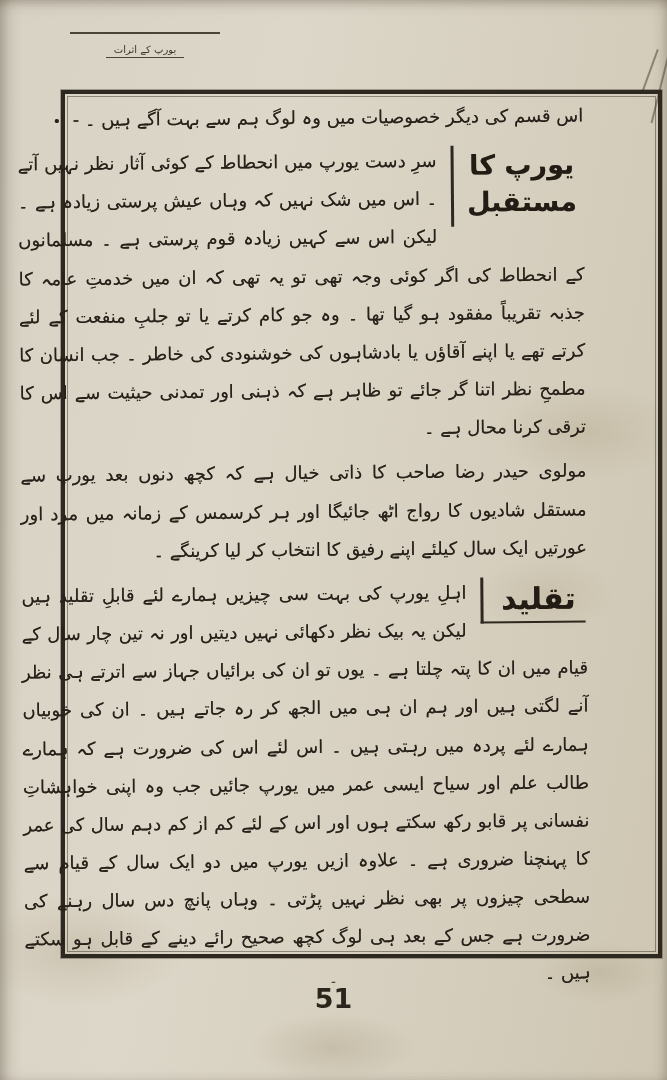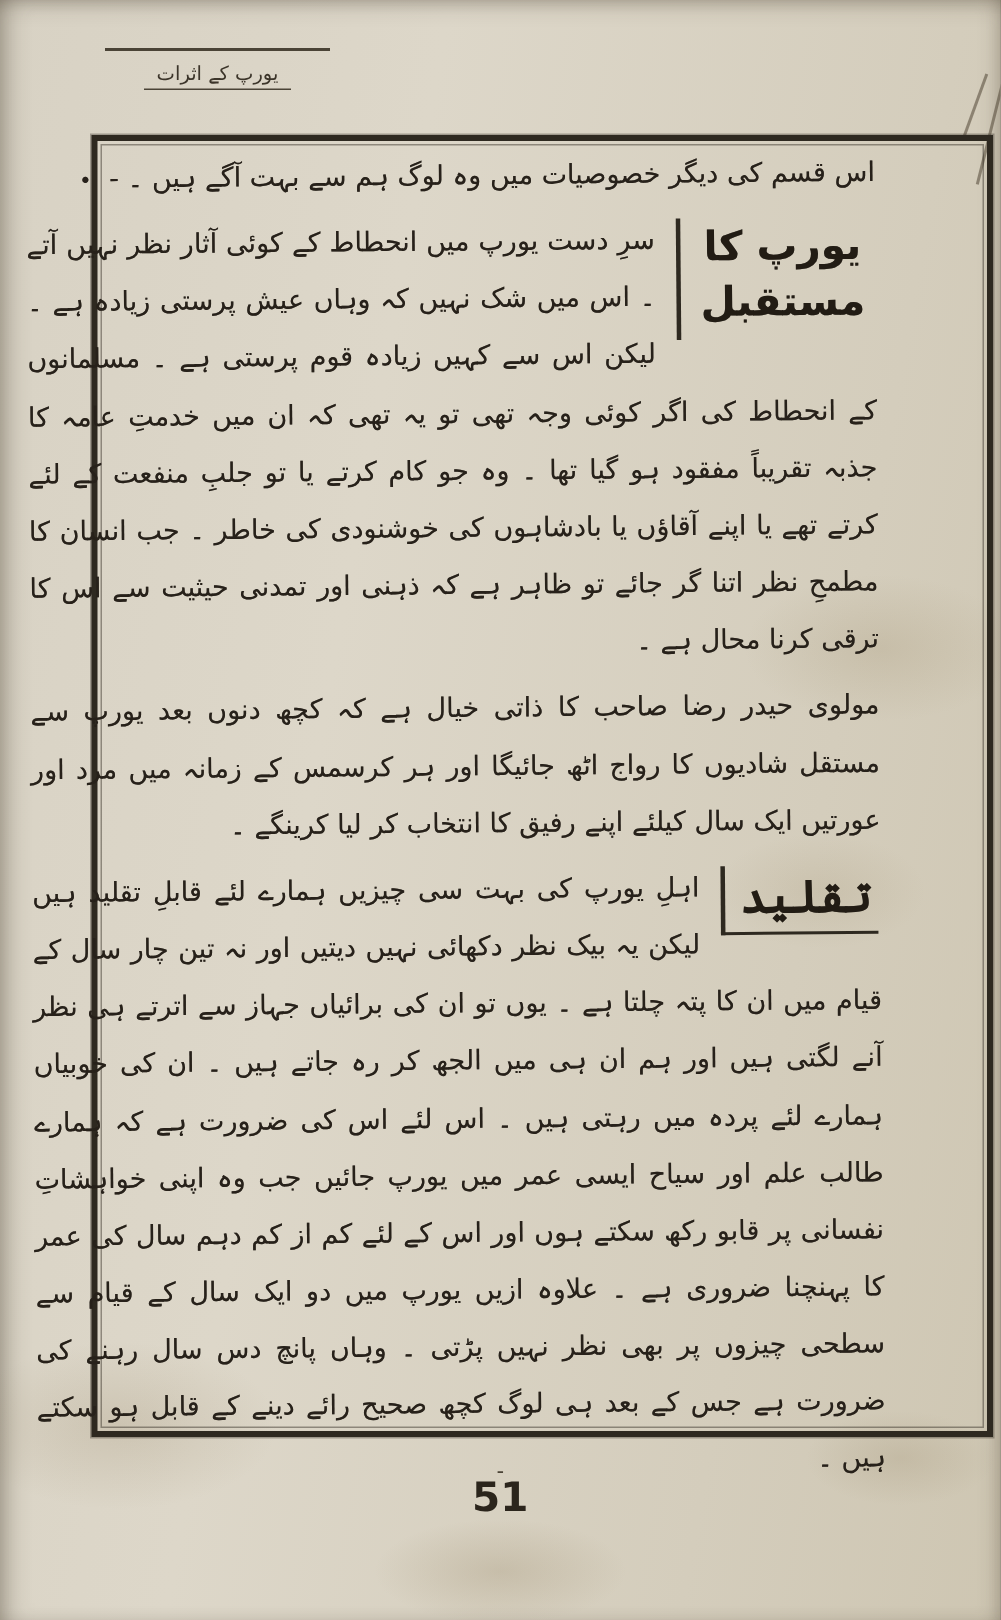--- a/index.html
+++ b/index.html
@@ -36,21 +36,21 @@
     position: absolute; top: 32px; left: 70px;
     width: 150px;
     direction: rtl;
     text-align: center;
     color: #3c352a;
     border-top: 2px solid #4a4336;
     padding-top: 4px;
   }
   .running-header .title {
     display: inline-block;
-    font-size: 13px;
+    font-size: 10px;
     letter-spacing: .5px;
     border-bottom: 1px solid #4a4336;
     padding: 0 8px 2px 8px;
   }
 
   
   .corner-marks { position: absolute; top: 48px; right: 0; width: 40px; height: 100px; }
   .corner-marks .m1, .corner-marks .m2 {
     position: absolute; background: rgba(80,70,52,.55); width: 2px;
   }
@@ -91,21 +91,21 @@
     float: right;
     font-weight: bold;
     text-align: center;
     color: #221c14;
     border-left: 3px solid #2e2920;
     margin: 4px 2px 6px 14px;
     padding: 2px 4px 6px 12px;
     line-height: 1.35;
   }
   .heading-future { width: 112px; font-size: 27px; }
-  .heading-imitation { width: 86px; font-size: 30px; border-bottom: 2px solid #2e2920; padding-bottom: 2px; font-family: Liberation Serif, serif; }
+  .heading-imitation { width: 86px; font-size: 30px; border-bottom: 2px solid #2e2920; padding-bottom: 2px; }
 
   .page-number {
     position: absolute;
     left: 0; right: 0; bottom: 66px;
     text-align: center;
     font-size: 27px;
     font-weight: bold;
     color: #2b251c;
   }
   .page-number .tick {

